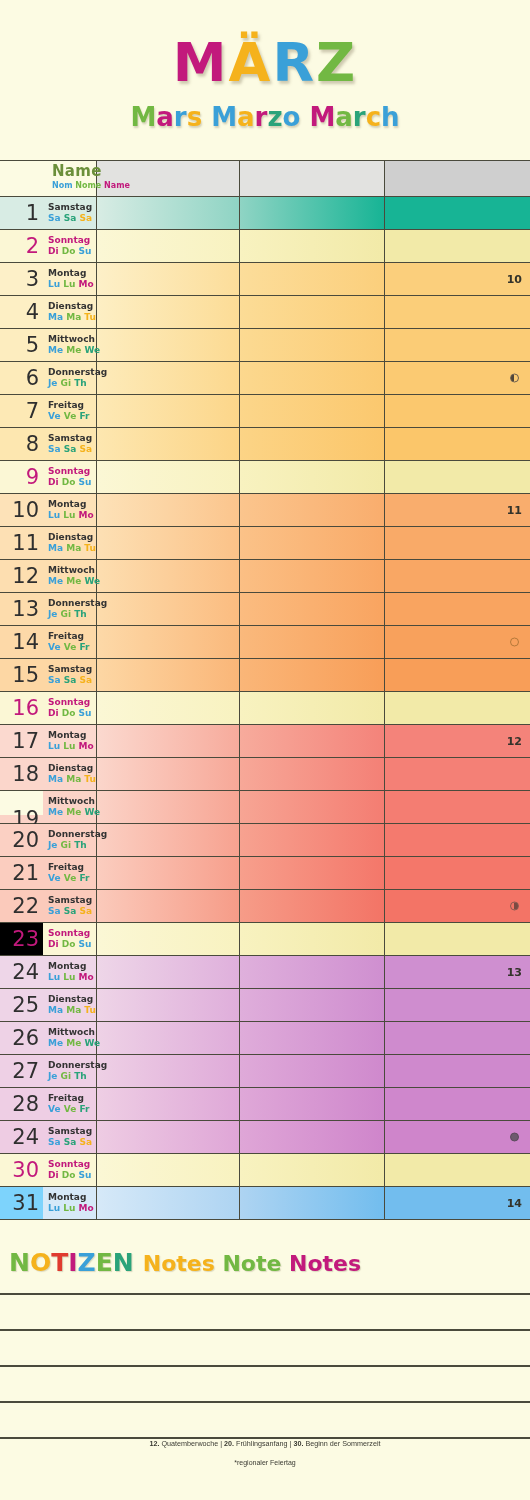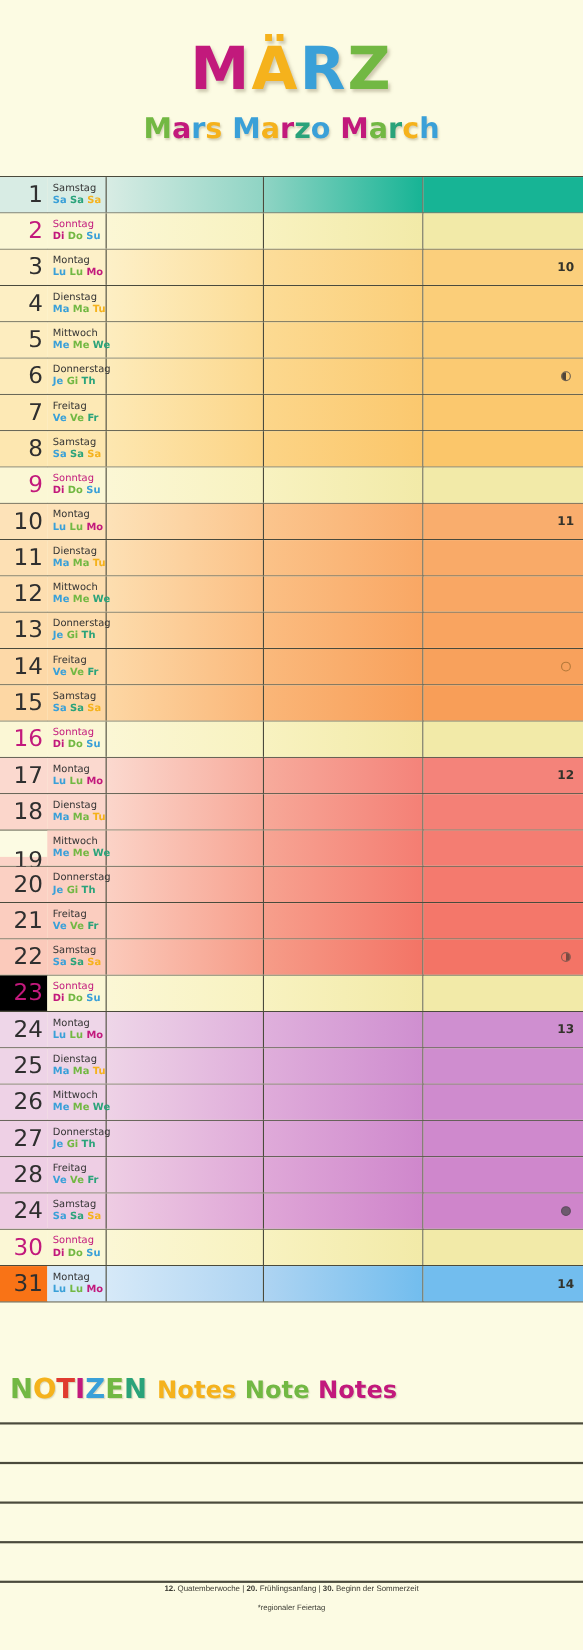--- a/index.html
+++ b/index.html
@@ -66,21 +66,21 @@
     position:absolute;left:0;right:4px;top:50%;transform:translateY(-50%);
     text-align:right;
     font-family:"DejaVu Sans", sans-serif;
     font-size:21px;line-height:1;color:#2f2f2f;font-weight:400;
   }
   .drow.sun .dnum{color:#c2197c;}
   .dnames{
     position:absolute;left:5px;top:50%;transform:translateY(-50%);
     line-height:1.18;white-space:nowrap;
   }
-  .dn1{font-family:"DejaVu Sans", sans-serif;font-size:9px;font-weight:normal;color:#333;display:block;}
+  .dn1{font-family:"DejaVu Sans", sans-serif;font-size:9px;font-weight:bold;color:#333;display:block;}
   .dn2{font-family:"DejaVu Sans", sans-serif;font-size:9px;font-weight:bold;display:block;}
   .drow.sun .dn1{color:#c2197c;}
   .dn2 i{font-style:normal;}
   .wk{
     position:absolute;right:8px;top:50%;transform:translateY(-50%);
     font-family:"DejaVu Sans", sans-serif;
     font-size:11px;font-weight:bold;color:#33332b;
   }
   .moon{
     position:absolute;right:11px;top:50%;transform:translateY(-50%);
@@ -119,20 +119,30 @@
 <body>
 
 <div class="page">
 
   <div class="title-wrap">
     <h1 class="title" id="month-title"><span style="color: rgb(194, 25, 124);">M</span><span style="color: rgb(245, 178, 28);">Ä</span><span style="color: rgb(58, 160, 216);">R</span><span style="color: rgb(114, 184, 67);">Z</span></h1>
     <div class="subtitle" id="month-subtitle"><span style="color: rgb(114, 184, 67);">M</span><span style="color: rgb(194, 25, 124);">a</span><span style="color: rgb(58, 160, 216);">r</span><span style="color: rgb(245, 178, 28);">s</span><span class="sp"></span><span style="color: rgb(58, 160, 216);">M</span><span style="color: rgb(245, 178, 28);">a</span><span style="color: rgb(194, 25, 124);">r</span><span style="color: rgb(42, 163, 122);">z</span><span style="color: rgb(58, 160, 216);">o</span><span class="sp"></span><span style="color: rgb(194, 25, 124);">M</span><span style="color: rgb(114, 184, 67);">a</span><span style="color: rgb(42, 163, 122);">r</span><span style="color: rgb(245, 178, 28);">c</span><span style="color: rgb(58, 160, 216);">h</span></div>
   </div>
 
   <div class="grid">
+    <div class="row hrow">
+      <div class="c-num"></div>
+      <div class="c-day">
+        <div class="hname">Name</div>
+        <div class="hname2" id="name-sub"><span style="color: rgb(58, 160, 216);">Nom </span><span style="color: rgb(114, 184, 67);">Nome </span><span style="color: rgb(194, 25, 124);">Name</span></div>
+      </div>
+      <div class="c-a"></div>
+      <div class="c-b"></div>
+      <div class="c-c"></div>
+    </div>
     <div id="day-rows">
         <div class="row drow">
           <div class="c-num" style="background: rgb(216, 236, 228);">
             <div class="dnum">1</div>
           </div>
           <div class="c-day" style="background: rgb(216, 236, 228);">
             <div class="dnames">
               <span class="dn1">Samstag</span>
               <span class="dn2"><i style="color: rgb(58, 160, 216);">Sa </i><i style="color: rgb(42, 163, 122);">Sa </i><i style="color: rgb(245, 178, 28);">Sa</i></span>
             </div>
@@ -557,21 +567,21 @@
             <div class="dnames">
               <span class="dn1">Sonntag</span>
               <span class="dn2"><i style="color: rgb(194, 25, 124);">Di </i><i style="color: rgb(114, 184, 67);">Do </i><i style="color: rgb(58, 160, 216);">Su</i></span>
             </div>
           </div>
           <div class="c-a" style="background: linear-gradient(90deg, rgb(251, 247, 213), rgb(248, 242, 192));"></div>
           <div class="c-b" style="background: linear-gradient(90deg, rgb(248, 242, 192), rgb(242, 234, 168));"></div>
           <div class="c-c" style="background: rgb(242, 234, 168);"></div>
         </div>
         <div class="row drow">
-          <div class="c-num" style="background: #f97316; padding-left: 22px;">
+          <div class="c-num" style="background: #7dd3fc; padding-left: 22px;">
             <div class="dnum">31</div>
           </div>
           <div class="c-day" style="background: rgb(214, 233, 248);">
             <div class="dnames">
               <span class="dn1">Montag</span>
               <span class="dn2"><i style="color: rgb(58, 160, 216);">Lu </i><i style="color: rgb(114, 184, 67);">Lu </i><i style="color: rgb(194, 25, 124);">Mo</i></span>
             </div>
           </div>
           <div class="c-a" style="background: linear-gradient(90deg, rgb(214, 233, 248), rgb(174, 212, 242));"></div>
           <div class="c-b" style="background: linear-gradient(90deg, rgb(174, 212, 242), rgb(114, 189, 238));"></div>

